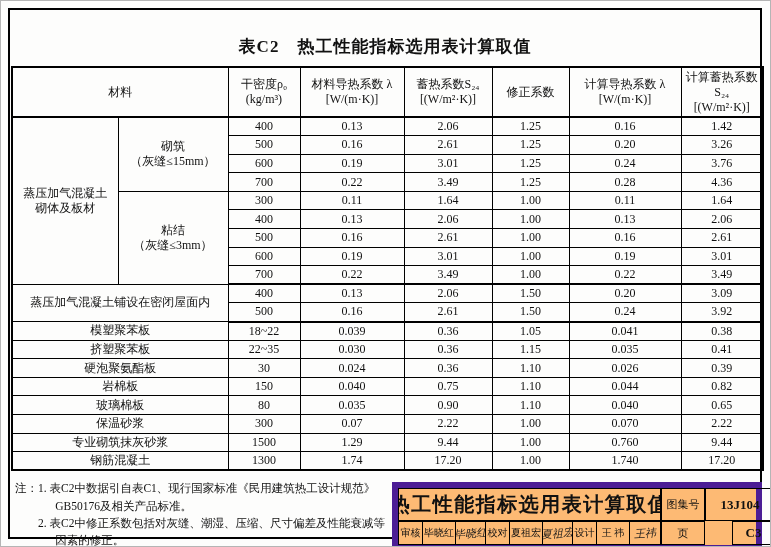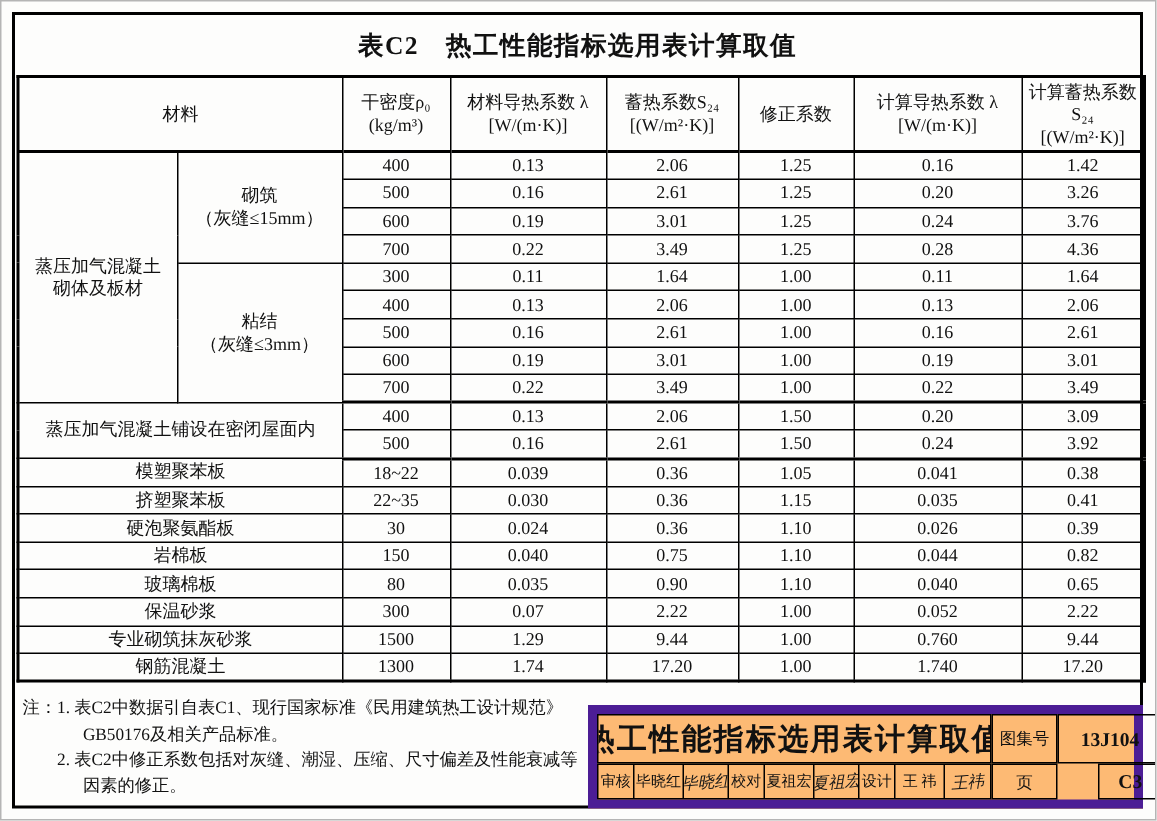--- a/index.html
+++ b/index.html
@@ -15,21 +15,21 @@
     background: #fdfdfc;
     border: 1px solid #b5b5b5;
     overflow: hidden;
   }
   .frame {
     position: absolute;
     left: 7px; top: 7px; right: 8px; bottom: 7px;
     border: 2px solid #000;
     display: flex;
     flex-direction: column;
-    padding: 0 1px;
+    padding: 16px 1px;
   }
   .doc-title {
     height: 40px;
     line-height: 42px;
     text-align: center;
     font-size: 17px;
     font-weight: bold;
     letter-spacing: 1px;
     flex: 0 0 auto;
   }
@@ -300,21 +300,21 @@
             <td>1.10</td>
             <td>0.040</td>
             <td>0.65</td>
           </tr>
           <tr>
             <td colspan="2">保温砂浆</td>
             <td>300</td>
             <td>0.07</td>
             <td>2.22</td>
             <td>1.00</td>
-            <td>0.052</td>
+            <td>0.070</td>
             <td>2.22</td>
           </tr>
           <tr>
             <td colspan="2">专业砌筑抹灰砂浆</td>
             <td>1500</td>
             <td>1.29</td>
             <td>9.44</td>
             <td>1.00</td>
             <td>0.760</td>
             <td>9.44</td>

